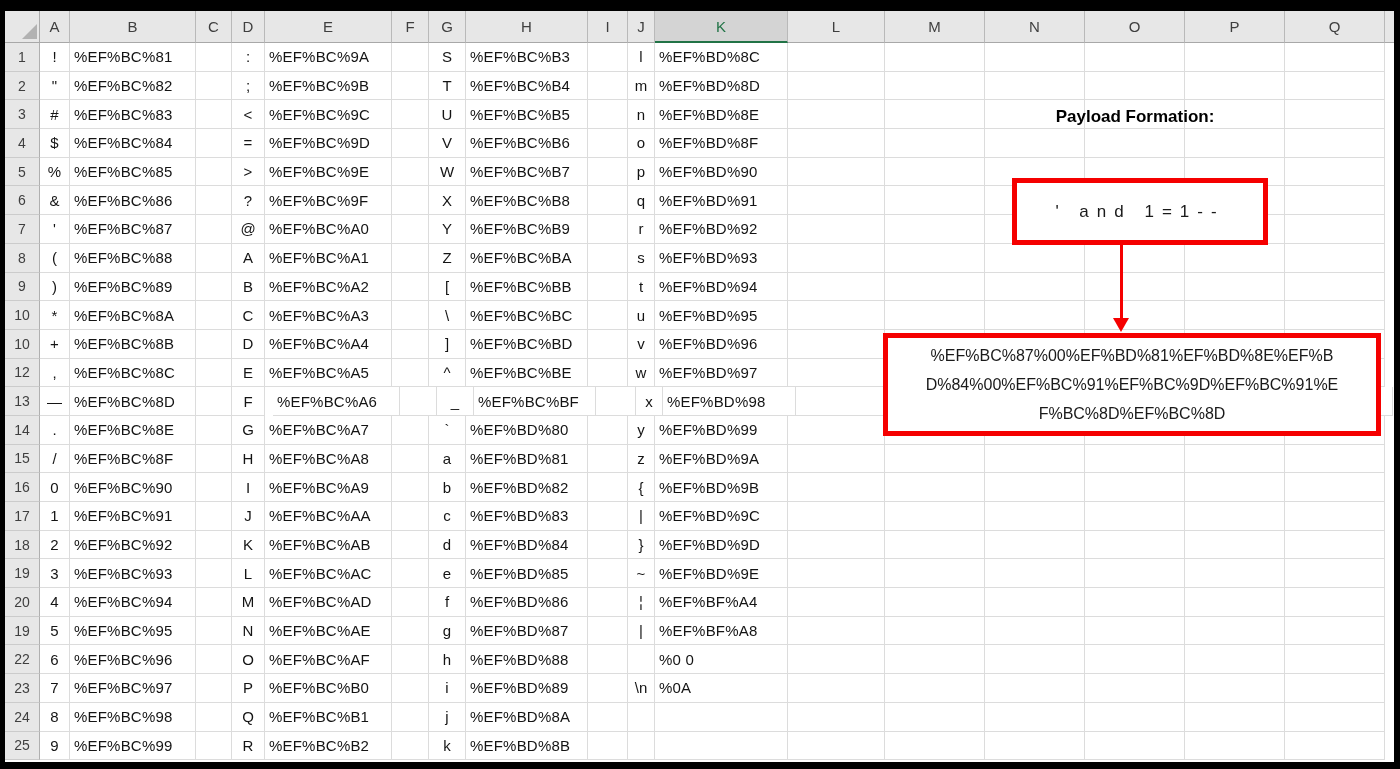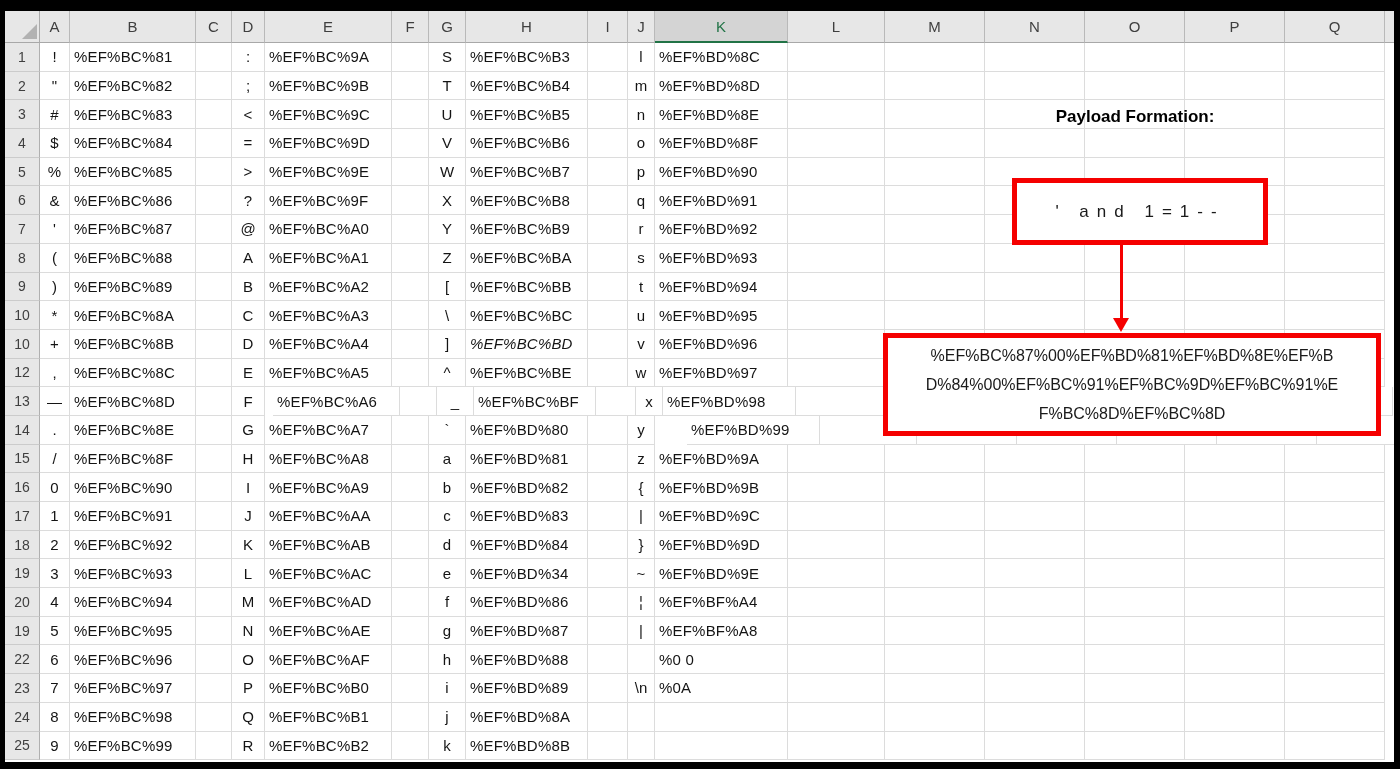--- a/index.html
+++ b/index.html
@@ -286,21 +286,21 @@
         </div>
         <div class="row">
           <div class="rh">10</div>
           <div class="cell char" style="width: 30px;">+</div>
           <div class="cell code" style="width: 126px;">%EF%BC%8B</div>
           <div class="cell empty" style="width: 36px;"></div>
           <div class="cell char" style="width: 33px;">D</div>
           <div class="cell code" style="width: 127px;">%EF%BC%A4</div>
           <div class="cell empty" style="width: 37px;"></div>
           <div class="cell char" style="width: 37px;">]</div>
-          <div class="cell code" style="width: 122px; font-style: italic;">%EF%BC%BD</div>
+          <div class="cell code" style="width: 122px;">%EF%BC%BD</div>
           <div class="cell empty" style="width: 40px;"></div>
           <div class="cell char" style="width: 27px;">v</div>
           <div class="cell code" style="width: 133px;">%EF%BD%96</div>
           <div class="cell empty" style="width: 97px;"></div>
           <div class="cell empty" style="width: 100px;"></div>
           <div class="cell empty" style="width: 100px;"></div>
           <div class="cell empty" style="width: 100px;"></div>
           <div class="cell empty" style="width: 100px;"></div>
           <div class="cell empty" style="width: 100px;"></div>
         </div>
@@ -349,21 +349,21 @@
           <div class="cell char" style="width: 30px;">.</div>
           <div class="cell code" style="width: 126px;">%EF%BC%8E</div>
           <div class="cell empty" style="width: 36px;"></div>
           <div class="cell char" style="width: 33px;">G</div>
           <div class="cell code" style="width: 127px;">%EF%BC%A7</div>
           <div class="cell empty" style="width: 37px;"></div>
           <div class="cell char" style="width: 37px;">`</div>
           <div class="cell code" style="width: 122px;">%EF%BD%80</div>
           <div class="cell empty" style="width: 40px;"></div>
           <div class="cell char" style="width: 27px;">y</div>
-          <div class="cell code" style="width: 133px; margin-left: 32px;">%EF%BD%99</div>
+          <div class="cell code" style="width: 133px;">%EF%BD%99</div>
           <div class="cell empty" style="width: 97px;"></div>
           <div class="cell empty" style="width: 100px;"></div>
           <div class="cell empty" style="width: 100px;"></div>
           <div class="cell empty" style="width: 100px;"></div>
           <div class="cell empty" style="width: 100px;"></div>
           <div class="cell empty" style="width: 100px;"></div>
         </div>
         <div class="row">
           <div class="rh">15</div>
           <div class="cell char" style="width: 30px;">/</div>
@@ -446,21 +446,21 @@
         </div>
         <div class="row">
           <div class="rh">19</div>
           <div class="cell char" style="width: 30px;">3</div>
           <div class="cell code" style="width: 126px;">%EF%BC%93</div>
           <div class="cell empty" style="width: 36px;"></div>
           <div class="cell char" style="width: 33px;">L</div>
           <div class="cell code" style="width: 127px;">%EF%BC%AC</div>
           <div class="cell empty" style="width: 37px;"></div>
           <div class="cell char" style="width: 37px;">e</div>
-          <div class="cell code" style="width: 122px;">%EF%BD%34</div>
+          <div class="cell code" style="width: 122px;">%EF%BD%85</div>
           <div class="cell empty" style="width: 40px;"></div>
           <div class="cell char" style="width: 27px;">~</div>
           <div class="cell code" style="width: 133px;">%EF%BD%9E</div>
           <div class="cell empty" style="width: 97px;"></div>
           <div class="cell empty" style="width: 100px;"></div>
           <div class="cell empty" style="width: 100px;"></div>
           <div class="cell empty" style="width: 100px;"></div>
           <div class="cell empty" style="width: 100px;"></div>
           <div class="cell empty" style="width: 100px;"></div>
         </div>

